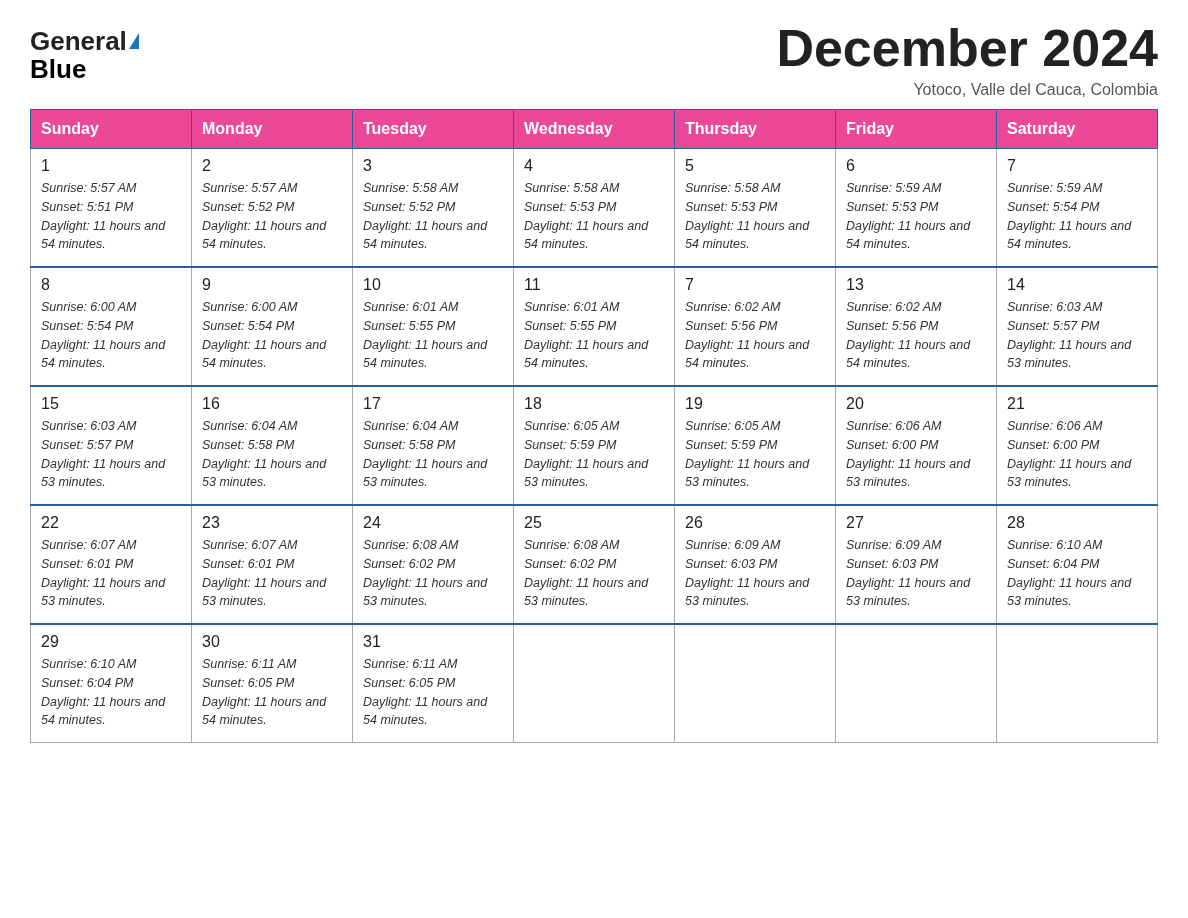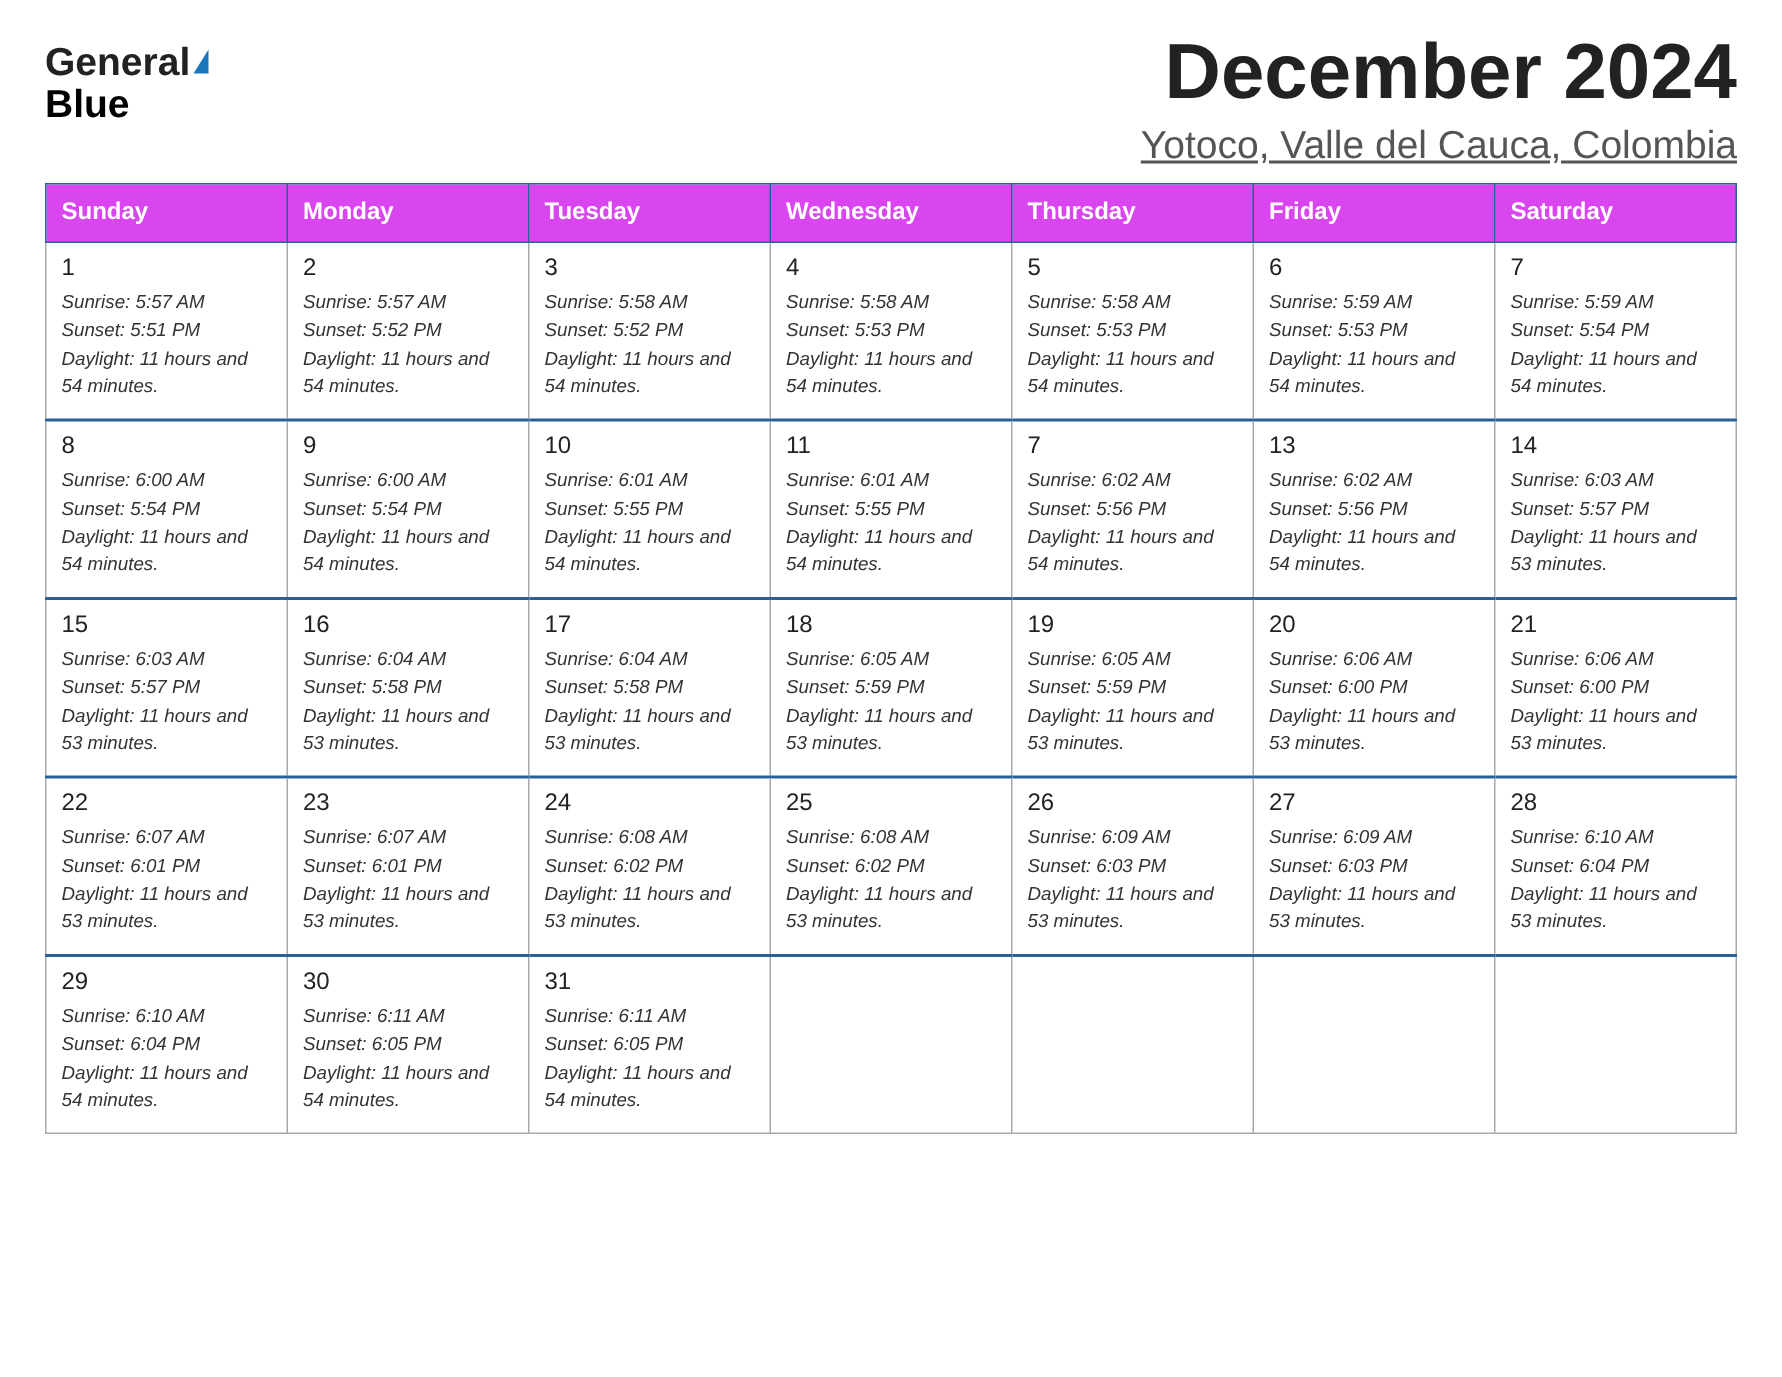--- a/index.html
+++ b/index.html
@@ -52,33 +52,32 @@
     .title-block {
       text-align: right;
     }
     .title-block h1 {
       font-size: 52px;
       font-weight: 700;
       color: #222;
       line-height: 1.1;
     }
     .title-block h2 {
-      font-size: 26px;
+      font-size: 16px;
       font-weight: 400;
       color: #555;
       margin-top: 4px;
-      text-decoration: underline;
     }
     .calendar {
       width: 100%;
       border-collapse: collapse;
       margin-top: 10px;
     }
     .calendar th {
-      background-color: #d946ef;
+      background-color: #ec4899;
       color: #fff;
       font-size: 16px;
       font-weight: 600;
       padding: 10px 10px;
       text-align: left;
       border: 1px solid #2a6099;
     }
     .calendar td {
       vertical-align: top;
       padding: 8px 10px 12px 10px;

